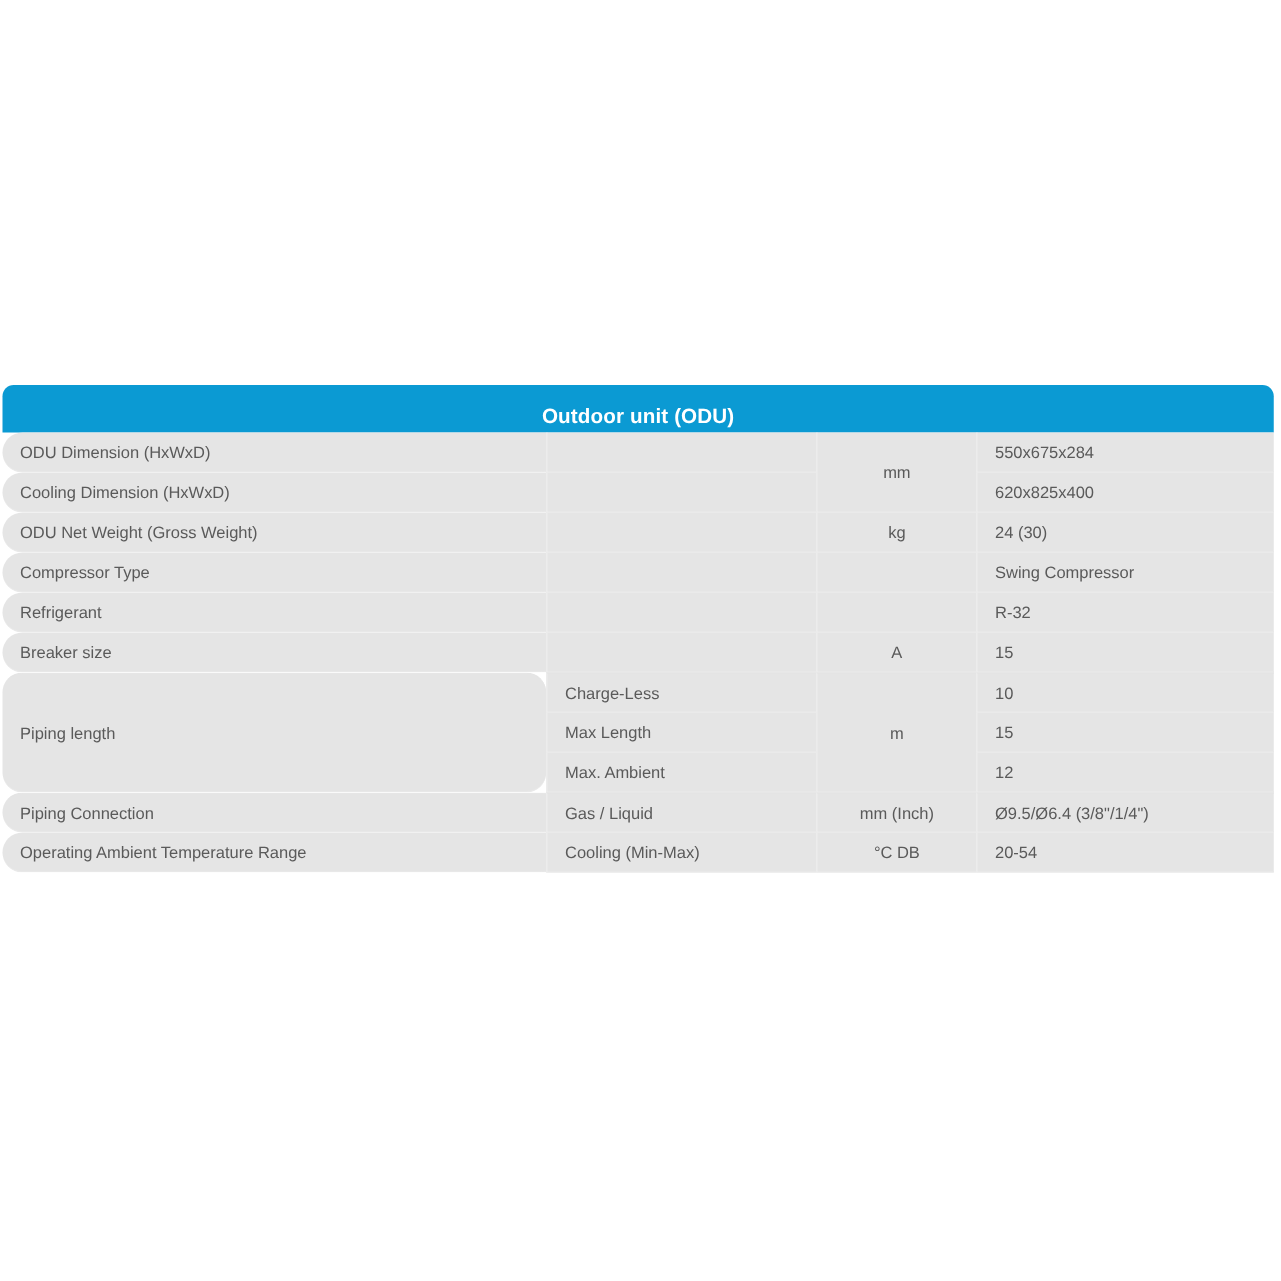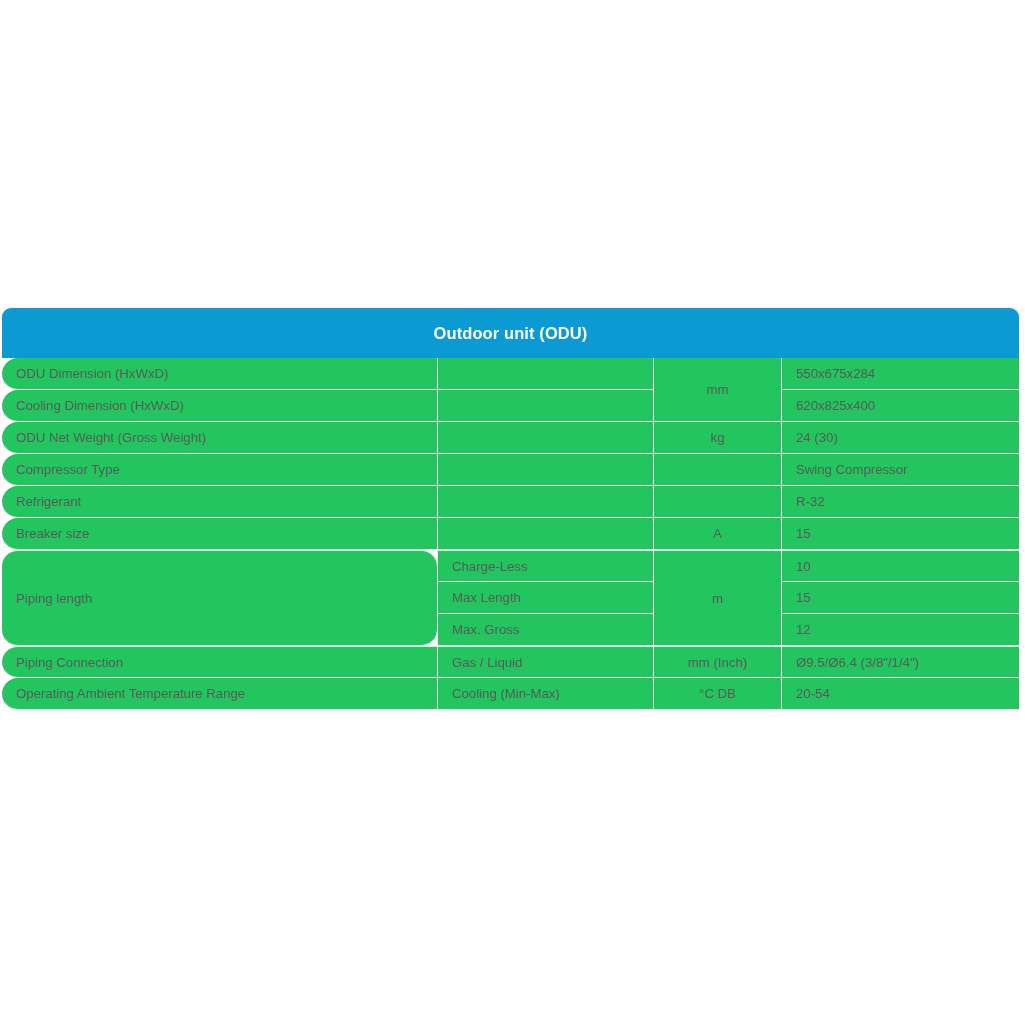--- a/index.html
+++ b/index.html
@@ -25,21 +25,21 @@
   
   .spec-wrap {
     position: absolute;
     left: 2px;
     top: 308px;
     width: 1017px;
   }
 
   
   .spec-header {
-    height: 50px;
+    height: 38px;
     line-height: 50px;
     background: #0b9ad3;
     border-radius: 9px 9px 0 0;
     color: #ffffff;
     text-align: center;
     font-size: 16.5px;
     font-weight: bold;
     letter-spacing: .1px;
     box-sizing: border-box;
   }
@@ -51,21 +51,21 @@
     border-spacing: 0;
     table-layout: fixed;
     font-size: 13.2px;
   }
 
   table.spec td {
     padding: 0 14px;
     height: 32px;
     vertical-align: middle;
     color: #5a5a5a;
-    background: #22c55e;
+    background: #e5e5e5;
     border-bottom: 1px solid #e9e9e9;
     box-sizing: border-box;
     white-space: nowrap;
     overflow: hidden;
   }
 
   
   col.c-label   { width: 435px; }
   col.c-sub     { width: 216px; }
   col.c-unit    { width: 128px; }
@@ -181,21 +181,21 @@
           <td class="unit span-unit" rowspan="3">m</td>
           <td class="value">10</td>
         </tr>
 
         <tr>
           <td class="sub">Max Length</td>
           <td class="value">15</td>
         </tr>
 
         <tr>
-          <td class="sub">Max. Gross</td>
+          <td class="sub">Max. Ambient</td>
           <td class="value">12</td>
         </tr>
 
         <tr class="group-start">
           <td class="label">Piping Connection</td>
           <td class="sub">Gas / Liquid</td>
           <td class="unit">mm (Inch)</td>
           <td class="value">Ø9.5/Ø6.4 (3/8"/1/4")</td>
         </tr>
 

